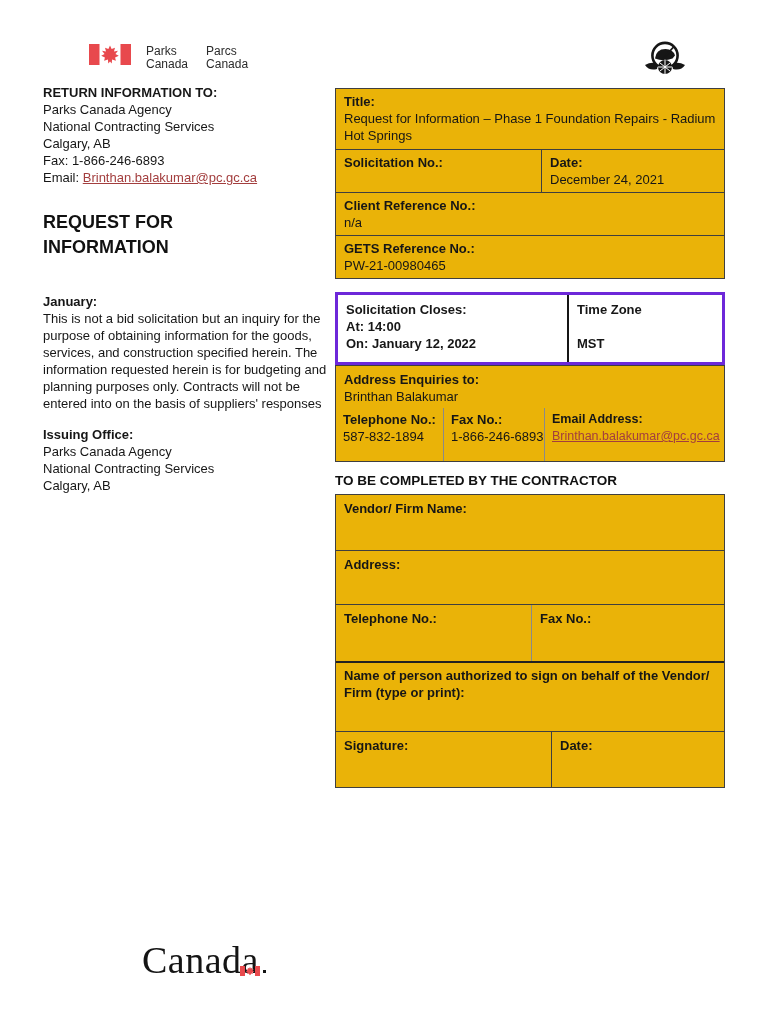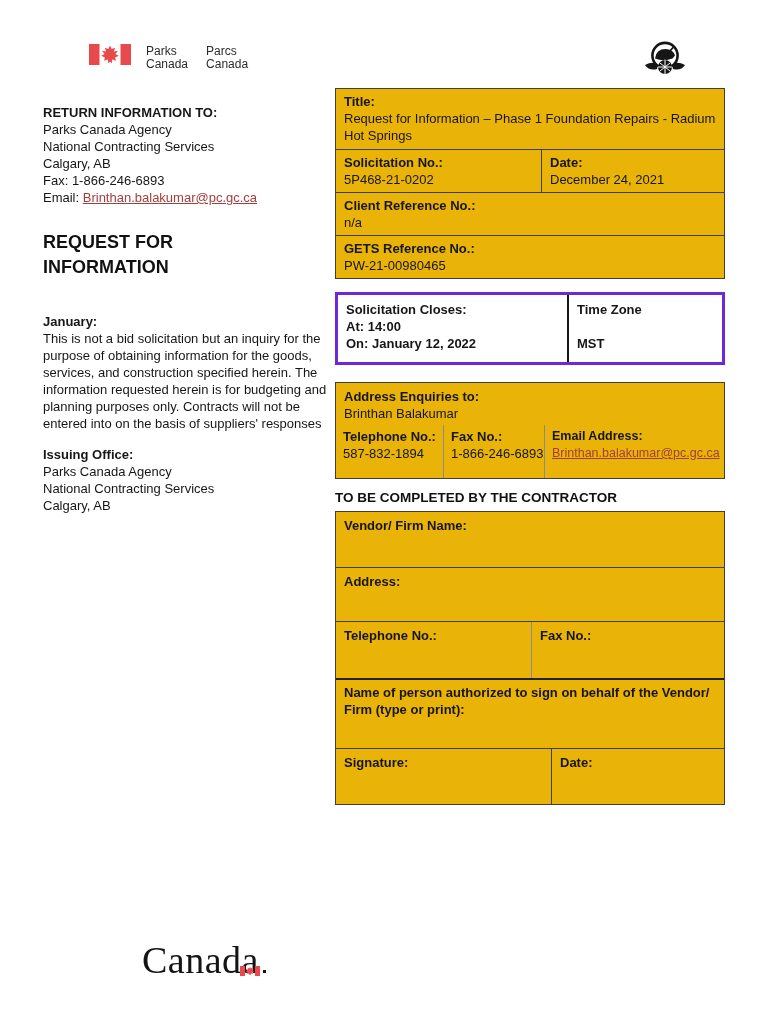--- a/index.html
+++ b/index.html
@@ -10,21 +10,21 @@
   }
   .b { font-weight:bold; }
   a.link, .link { color:#a33e3e; text-decoration:underline; cursor:pointer; }
 
   
   .pc-logo { position:absolute; left:89px; top:44px; display:flex; align-items:flex-start; gap:15px; }
   .pc-logo .texts { display:flex; gap:18px; font-size:12px; line-height:13px; color:#2b2b2b; padding-top:1px; }
   .beaver { position:absolute; left:642px; top:40px; }
 
   
-  .left-col { position:absolute; left:43px; top:104px; width:292px; }
+  .left-col { position:absolute; left:43px; top:84px; width:292px; }
   .doc-title { margin:24px 0 0 0; font-size:18px; line-height:25px; font-weight:bold; width:210px; color:#111; }
   .comments { margin-top:33px; }
   .issuing { margin-top:14px; }
 
   
   .right-col { position:absolute; left:335px; top:88px; width:390px; }
   .tbl { border:1px solid #3f3f3f; background:#eab308; box-sizing:border-box; }
   .row { box-sizing:border-box; }
   .row + .row { border-top:1px solid #3f3f3f; }
   .pad { padding:4px 8px 5px 8px; }
@@ -34,21 +34,21 @@
   .t1 .r2 .cell2 { border-left:1px solid #3f3f3f; }
   .t1 .r3 { min-height:39px; }
   .t1 .r4 { min-height:42px; }
   .t1 .cell { padding:4px 8px; box-sizing:border-box; }
 
   .t2 { margin-top:13px; border:3px solid #6d28d9; display:grid; grid-template-columns:229px 1fr; min-height:67px; }
   .t2 .cell { padding:6px 8px; box-sizing:border-box; }
   .t2 .cell2 { border-left:2px solid #151515; }
   .t2 .tz-val { margin-top:17px; }
 
-  .t3 { margin-top:17px; }
+  .t3 { }
   .t3 .r1 { padding:5px 8px 3px 8px; }
   .t3 .r2 { display:grid; grid-template-columns:107px 101px 1fr; min-height:53px; border-top:none; }
   .t3 .r2 .cell { padding:3px 7px; box-sizing:border-box; white-space:nowrap; }
   .t3 .r2 .cell + .cell { border-left:1px solid #8a8a8a; }
   .t3 .email-cell { font-size:12.5px; }
 
   .sec-head { margin-top:10px; font-size:13.5px; font-weight:bold; color:#111; }
 
   .t4 { margin-top:5px; }
   .t4 .rv   { min-height:55px; padding:5px 8px; }
@@ -135,21 +135,20 @@
   <div class="right-col">
 
     <div class="tbl t1">
       <div class="row r1 pad">
         <div class="b">Title:</div>
         <div>Request for Information – Phase 1 Foundation Repairs - Radium Hot Springs</div>
       </div>
       <div class="row r2">
         <div class="cell">
           <div class="b">Solicitation No.:</div>
-          <div>5P468-21-0202</div>
         </div>
         <div class="cell cell2">
           <div class="b">Date:</div>
           <div>December 24, 2021</div>
         </div>
       </div>
       <div class="row r3 cell">
         <div class="b">Client Reference No.:</div>
         <div>n/a</div>
       </div>

